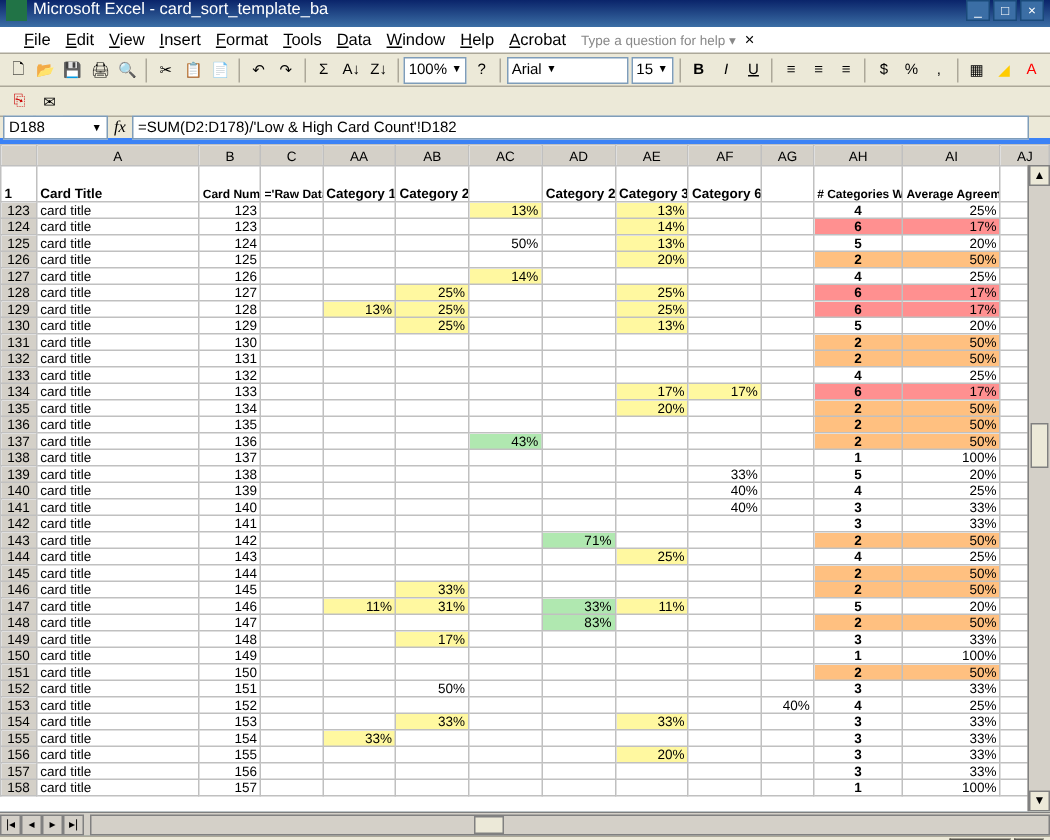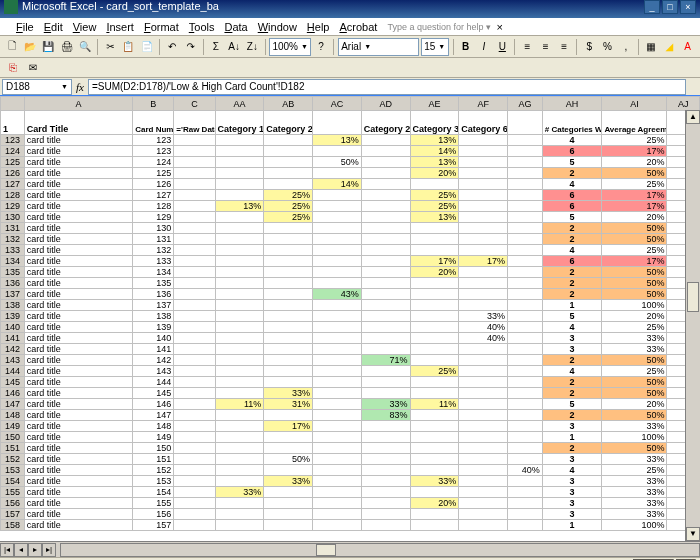--- a/index.html
+++ b/index.html
@@ -10,21 +10,21 @@
 .titlebar .winbtn{width:16px;height:14px;background:#3b6ea5;border:1px solid #1a4a7a;margin-left:2px;color:#fff;text-align:center;line-height:12px;font-size:9px;cursor:pointer}
 .menubar{background:#ffffff;height:18px;display:flex;align-items:center;padding:0 4px;font-size:11px;border-bottom:1px solid #aca899}
 .menubar .mi{margin-right:10px;cursor:pointer}
 .menubar .mi u{text-decoration:underline}
 .toolbar{background:#ece9d8;height:22px;display:flex;align-items:center;padding:0 4px;border-bottom:1px solid #aca899;gap:2px}
 .tbtn{width:18px;height:18px;border:1px solid #ece9d8;display:flex;align-items:center;justify-content:center;cursor:pointer;font-size:10px}
 .tsep{width:1px;height:16px;background:#aca899;margin:0 2px}
 .tcombo{height:18px;border:1px solid #7f9db9;background:#fff;font-size:10px;padding:0 2px;display:flex;align-items:center}
 .tcombo .dd{margin-left:3px;font-size:7px}
 .toolbar2{background:#ece9d8;height:20px;display:flex;align-items:center;padding:0 4px;border-bottom:1px solid #aca899;gap:2px}
-.formula-row{background:#ece9d8;height:18px;display:flex;align-items:center;border-bottom:1px solid #3b82f6}
+.formula-row{background:#ece9d8;height:18px;display:flex;align-items:center;border-bottom:4px solid #3b82f6}
 .namebox{width:70px;height:16px;border:1px solid #7f9db9;background:#fff;font-size:10px;padding:0 3px;display:flex;align-items:center;margin-left:2px}
 .namebox .dd{margin-left:auto;font-size:7px}
 .fx-label{margin:0 4px;font-style:italic;font-family:serif;font-size:11px}
 .formula-input{flex:1;height:16px;border:1px solid #7f9db9;background:#fff;font-size:10px;padding:0 3px;display:flex;align-items:center;margin-right:14px}
 .grid-wrap{background:#fff;height:445px;overflow:hidden;position:relative}
 table{border-collapse:collapse;width:100%;table-layout:fixed}
 th,td{border:1px solid #c0c0c0;font-size:9px;padding:0 2px;height:10px;overflow:hidden;white-space:nowrap;text-overflow:clip}
 th{background:#d4d0c8;font-weight:normal;text-align:center;height:14px}
 .colhdr th{background:#d4d0c8}
 .rowhdr{background:#d4d0c8;text-align:center;width:22px}

